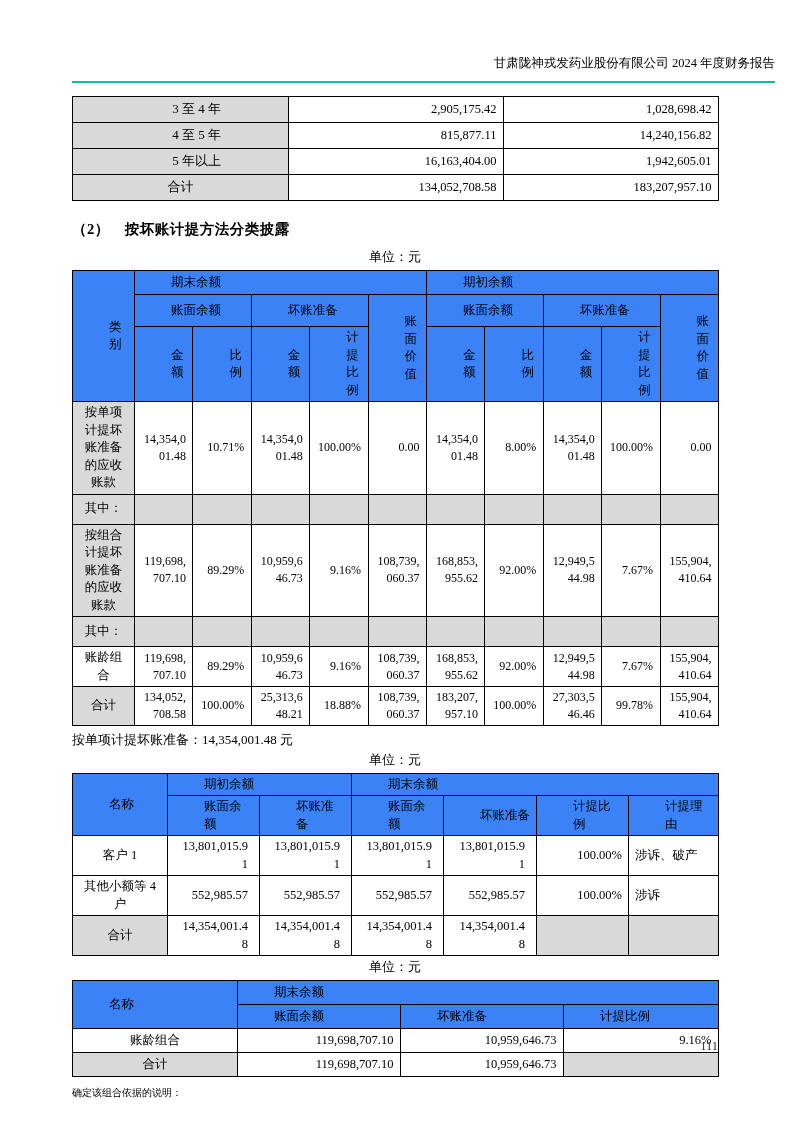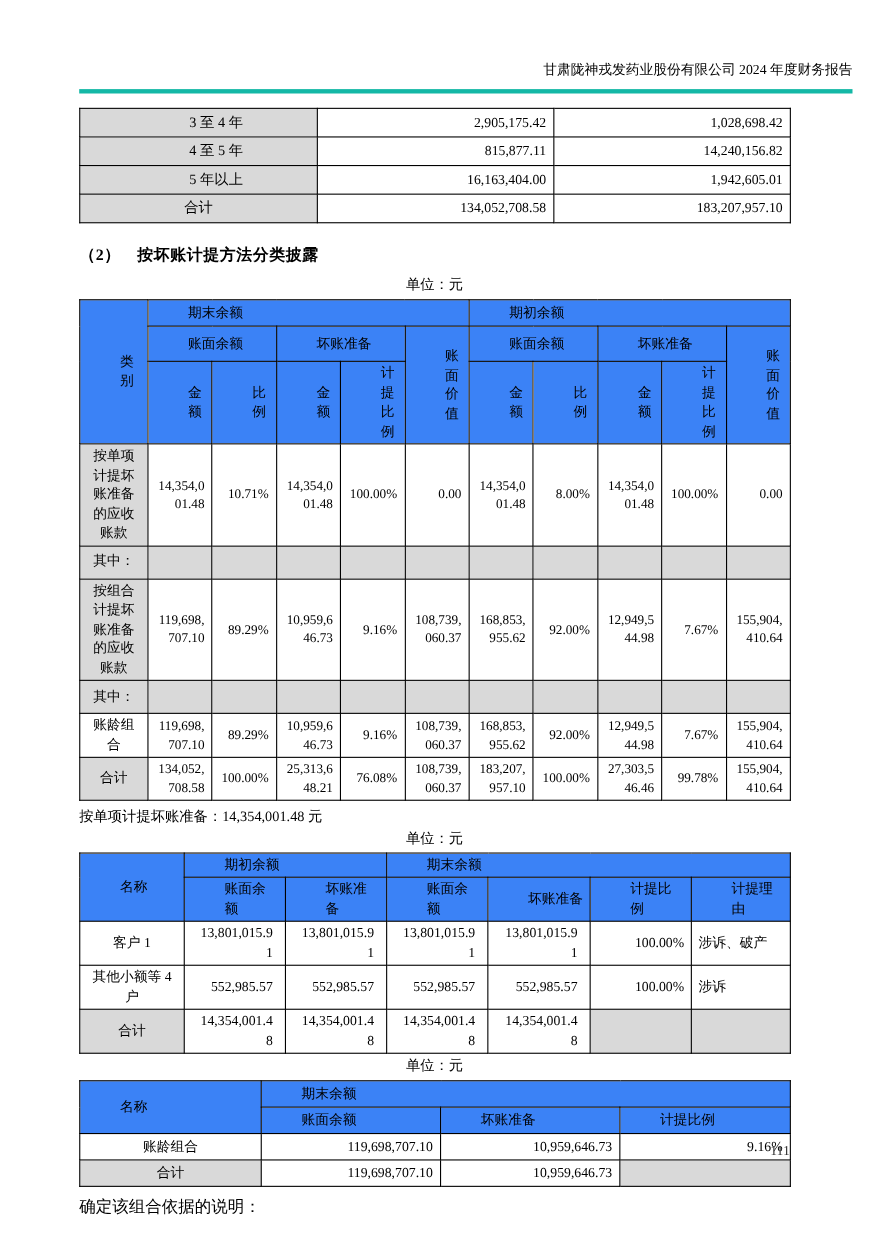--- a/index.html
+++ b/index.html
@@ -10,21 +10,21 @@
     font-family:"Liberation Serif","DejaVu Serif",serif;
     color:#000;
     overflow:hidden;
   }
   .doc-header{
     margin:55px 0 0 72px;
     width:703px;
     text-align:right;
     font-size:12.5px;
     padding-bottom:9px;
-    border-bottom:4px solid #14b8a6;
+    border-bottom:2px solid #14b8a6;
   }
   .content{margin-left:72px;width:646px;}
   table{border-collapse:collapse;table-layout:fixed;width:646px;}
   td{
     border:1px solid #000;
     padding:2px 6px;
     font-size:12.5px;
     line-height:1.4;
     vertical-align:middle;
     overflow:hidden;
@@ -51,21 +51,21 @@
   .section-heading{
     margin:19px 0 0 0;
     font-size:14.5px;font-weight:bold;
     letter-spacing:0.5px;
   }
   .unit{
     margin-top:9px;margin-bottom:4px;
     text-align:center;font-size:13px;
   }
   .note{margin-top:5px;font-size:13px;}
-  .basis{margin-top:9px;font-size:15px;}
+  .basis{margin-top:9px;font-size:10px;}
   .none-answer{margin-top:21px;font-size:13px;}
   .page-number{
     position:absolute;top:1039px;right:75px;
     font-size:12.5px;color:#333;
   }
 </style>
 </head>
 <body>
 
 <div class="page">
@@ -212,21 +212,21 @@
         <td class="num">92.00%</td>
         <td class="num">12,949,544.98</td>
         <td class="num">7.67%</td>
         <td class="num">155,904,410.64</td>
       </tr>
       <tr style="height:36px">
         <td class="gray lbl">合计</td>
         <td class="num">134,052,708.58</td>
         <td class="num">100.00%</td>
         <td class="num">25,313,648.21</td>
-        <td class="num">76.08%</td>
+        <td class="num">18.88%</td>
         <td class="num">108,739,060.37</td>
         <td class="num">183,207,957.10</td>
         <td class="num">100.00%</td>
         <td class="num">27,303,546.46</td>
         <td class="num">99.78%</td>
         <td class="num">155,904,410.64</td>
       </tr>
     </tbody>
       </table>
 

